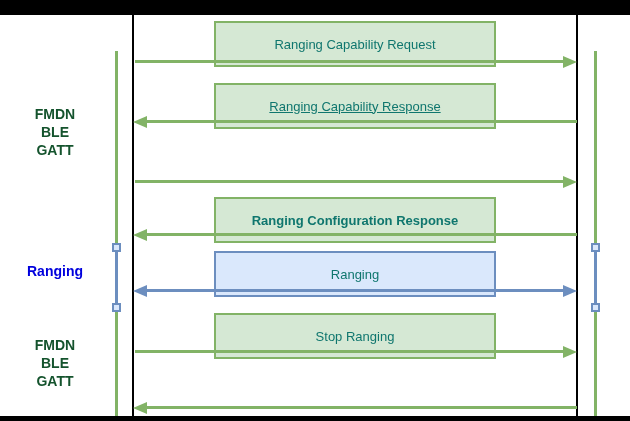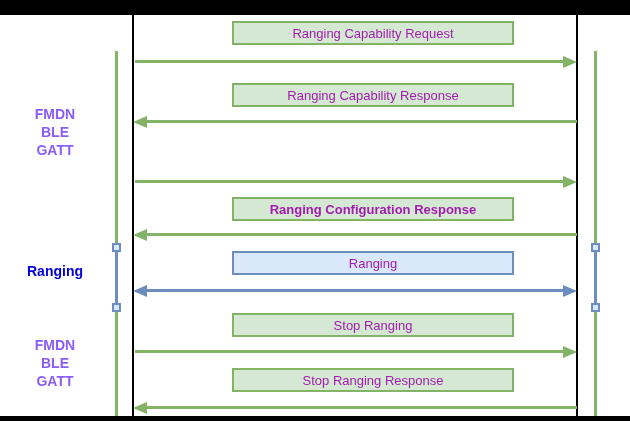--- a/index.html
+++ b/index.html
@@ -17,39 +17,39 @@
   .phaseline.left{left:115px;}
   .phaseline.right{left:594px;}
   .phaseseg{position:absolute;width:3px;background:#6c8ebf;top:247px;height:61px;}
   .phaseseg.left{left:115px;}
   .phaseseg.right{left:594px;}
   .sq{
     position:absolute;width:9px;height:9px;box-sizing:border-box;
     background:#dae8fc;border:2px solid #6c8ebf;
   }
   .msgbox{
-    position:absolute;left:232px;width:282px;height:24px;box-sizing:border-box;
+    position:absolute;left:214px;width:282px;height:46px;box-sizing:border-box;
     display:flex;align-items:center;justify-content:center;
-    font-size:13px;color:#a21caf;text-align:center;
+    font-size:13px;color:#0f766e;text-align:center;
   }
   .msgbox.green{background:#d5e8d4;border:2px solid #82b366;}
   .msgbox.blue{background:#dae8fc;border:2px solid #6c8ebf;}
   .aline{position:absolute;height:3px;}
   .aline.green{background:#82b366;}
   .aline.blue{background:#6c8ebf;}
   .ahead{position:absolute;width:0;height:0;border-top:6px solid transparent;border-bottom:6px solid transparent;}
   .ahead.right.green{border-left:14px solid #82b366;}
   .ahead.left.green{border-right:14px solid #82b366;}
   .ahead.right.blue{border-left:14px solid #6c8ebf;}
   .ahead.left.blue{border-right:14px solid #6c8ebf;}
   .phase-label{
     position:absolute;left:0;width:110px;text-align:center;
     font-size:14px;font-weight:bold;line-height:18px;
   }
-  .phase-label.green{color:#8b5cf6;}
+  .phase-label.green{color:#14532d;}
   .phase-label.blue{color:#0000dd;}
   .phase-label span{display:block;}
 </style>
 </head>
 <body>
 
 <div class="canvas">
 
   <div class="bar top"></div>
   <div class="bar bottom"></div>
@@ -76,37 +76,36 @@
   <div class="phase-label green" style="top:336px;">
     <span>FMDN</span>
     <span>BLE</span>
     <span>GATT</span>
   </div>
 
   <div class="msgbox green" style="top:21px;">Ranging Capability Request</div>
   <div class="aline green" style="left:135px;top:60px;width:428px;"></div>
   <div class="ahead right green" style="left:563px;top:56px;"></div>
 
-  <div class="msgbox green" style="top:83px;">Ranging Capability Response</div>
+  <div class="msgbox green" style="top:83px;text-decoration:underline;">Ranging Capability Response</div>
   <div class="aline green" style="left:147px;top:120px;width:430px;"></div>
   <div class="ahead left green" style="left:133px;top:116px;"></div>
 
   <div class="aline green" style="left:135px;top:180px;width:428px;"></div>
   <div class="ahead right green" style="left:563px;top:176px;"></div>
 
   <div class="msgbox green" style="top:197px;font-weight:bold;">Ranging Configuration Response</div>
   <div class="aline green" style="left:147px;top:233px;width:430px;"></div>
   <div class="ahead left green" style="left:133px;top:229px;"></div>
 
   <div class="msgbox blue" style="top:251px;">Ranging</div>
   <div class="aline blue" style="left:147px;top:289px;width:416px;"></div>
   <div class="ahead left blue" style="left:133px;top:285px;"></div>
   <div class="ahead right blue" style="left:563px;top:285px;"></div>
 
   <div class="msgbox green" style="top:313px;">Stop Ranging</div>
   <div class="aline green" style="left:135px;top:350px;width:428px;"></div>
   <div class="ahead right green" style="left:563px;top:346px;"></div>
 
-  <div class="msgbox green" style="top:368px;">Stop Ranging Response</div>
   <div class="aline green" style="left:147px;top:406px;width:430px;"></div>
   <div class="ahead left green" style="left:133px;top:402px;"></div>
 
 </div>
 
 </body></html>

